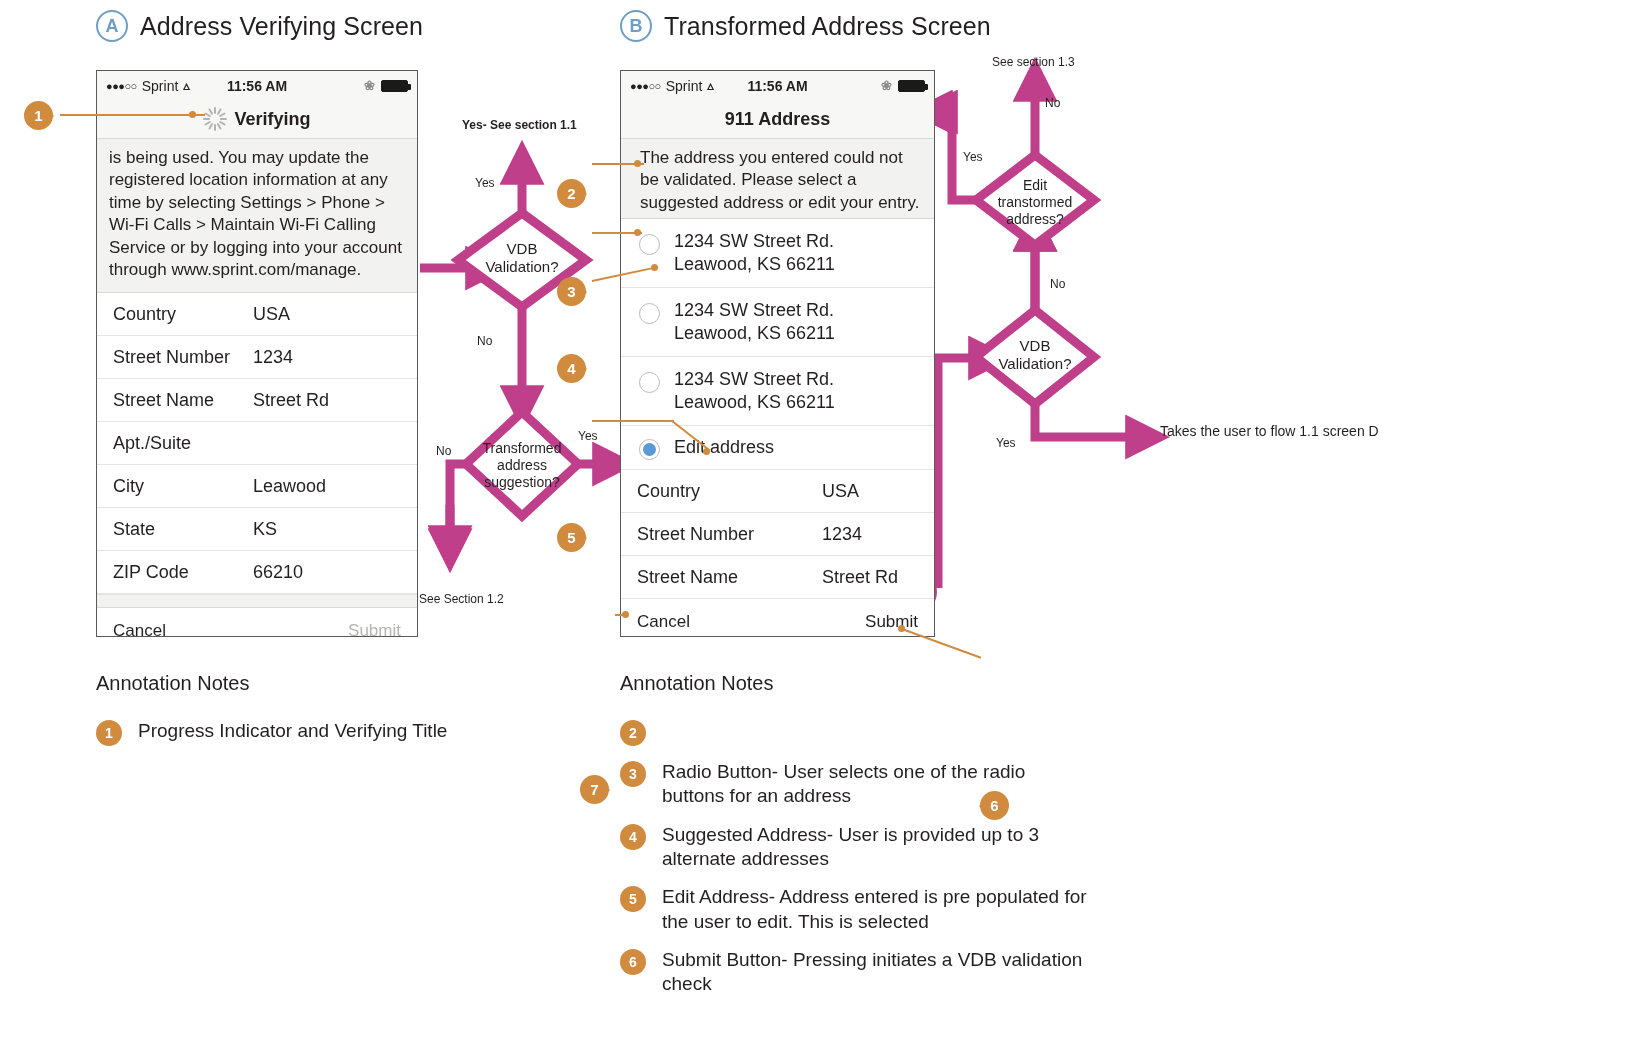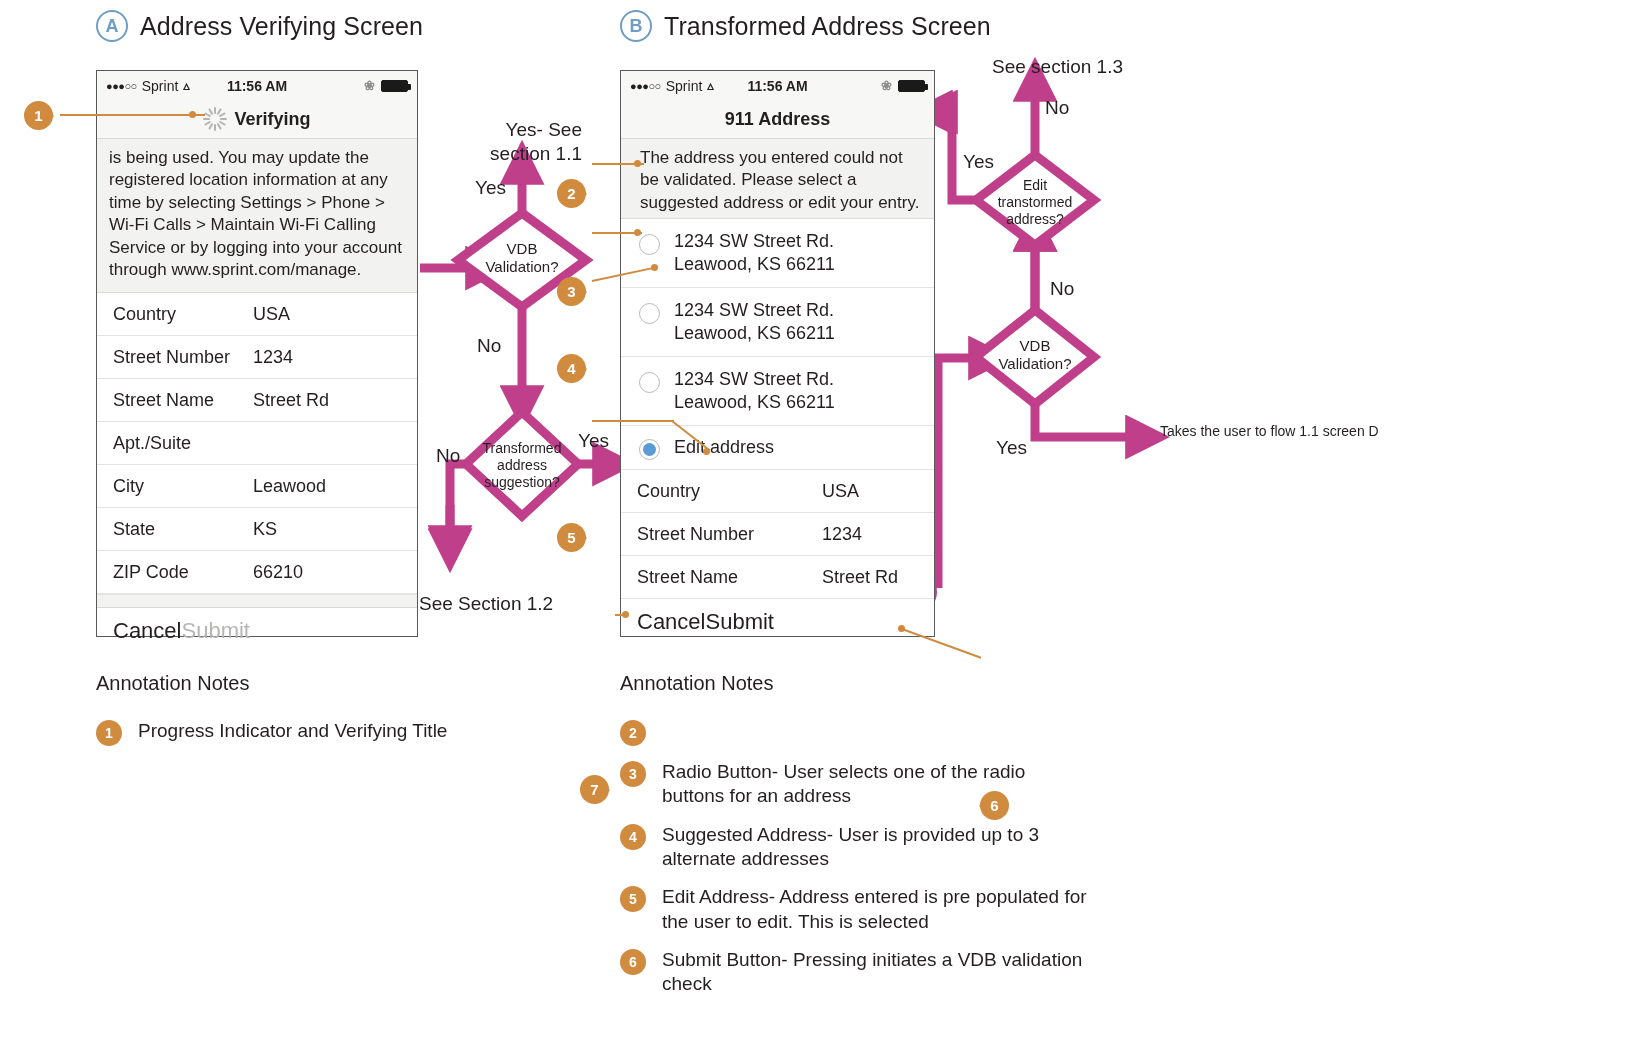--- a/index.html
+++ b/index.html
@@ -90,22 +90,22 @@
   }
   .frow .lbl { width: 140px; flex: none; }
   .frow .val { }
   .frow.b .lbl { width: 185px; }
   .frow.b .val { }
 
   .sep { height: 14px; background: #f2f2f0; border-bottom: 1px solid #d9d9d6;
          border-top: 1px solid #e4e4e2; }
 
   .footrow {
-    display: flex; align-items: center; 
-    height: 46px; padding: 0 16px; font-size: 22px; color: #231f20;
+    display: flex; align-items: center; justify-content: space-between;
+    height: 46px; padding: 0 16px; font-size: 17px; color: #231f20;
   }
   .footrow .submit-dim { color: #b5b5b3; }
 
   .addrrow {
     display: flex; align-items: flex-start; gap: 14px;
     padding: 11px 0 11px 18px;
     border-bottom: 1px solid #e4e4e2;
     font-size: 18px; line-height: 1.28;
   }
   .radio {
@@ -153,21 +153,21 @@
   .note { display: flex; gap: 16px; align-items: flex-start; margin-bottom: 14px; }
   .note .bullet {
     width: 26px; height: 26px; border-radius: 50%;
     background: #d08b3f; color: #fff; flex: none;
     display: flex; align-items: center; justify-content: center;
     font-size: 14px; font-weight: bold; margin-top: 1px;
   }
   .note .ntext { font-size: 19px; line-height: 1.28; max-width: 430px; }
 
   
-  .flowlbl { position: absolute; font-size: 19px; color: #231f20; line-height: 1.25; }
+  .flowlbl { position: absolute; font-size: 12px; color: #231f20; line-height: 1.25; }
   .flowlbl.big { font-size: 14px; }
   svg.flow { position:absolute; left:0; top:0; width:1650px; height:1044px; pointer-events:none; }
   .diatext {
     position: absolute; text-align: center; font-size: 15px;
     color: #231f20; line-height: 1.2;
   }
 </style>
 </head>
 <body>
 
@@ -368,21 +368,21 @@
 <div class="diatext abs" style="left:985px; top:177px; width:100px; font-size:14px;">
   <div>Edit</div>
   <div>transtormed</div>
   <div>address?</div>
 </div>
 <div class="diatext abs" style="left:975px; top:337px; width:120px;">
   <div>VDB</div>
   <div>Validation?</div>
 </div>
 
-<div class="flowlbl abs" style="left:462px; top:118px; width:120px; text-align:right;">Yes- See section 1.1</div>
+<div class="flowlbl abs" style="left:462px; top:118px; width:120px; text-align:left;font-weight:bold;">Yes- See section 1.1</div>
 <div class="flowlbl abs" style="left:475px; top:176px;">Yes</div>
 <div class="flowlbl abs" style="left:477px; top:334px;">No</div>
 <div class="flowlbl abs" style="left:436px; top:444px;">No</div>
 <div class="flowlbl abs" style="left:578px; top:429px;">Yes</div>
 <div class="flowlbl abs" style="left:419px; top:552px;margin-top:40px;">See Section 1.2</div>
 <div class="flowlbl abs" style="left:992px; top:55px;">See section 1.3</div>
 <div class="flowlbl abs" style="left:1045px; top:96px;">No</div>
 <div class="flowlbl abs" style="left:963px; top:150px;">Yes</div>
 <div class="flowlbl abs" style="left:1050px; top:277px;">No</div>
 <div class="flowlbl abs" style="left:996px; top:436px;">Yes</div>

